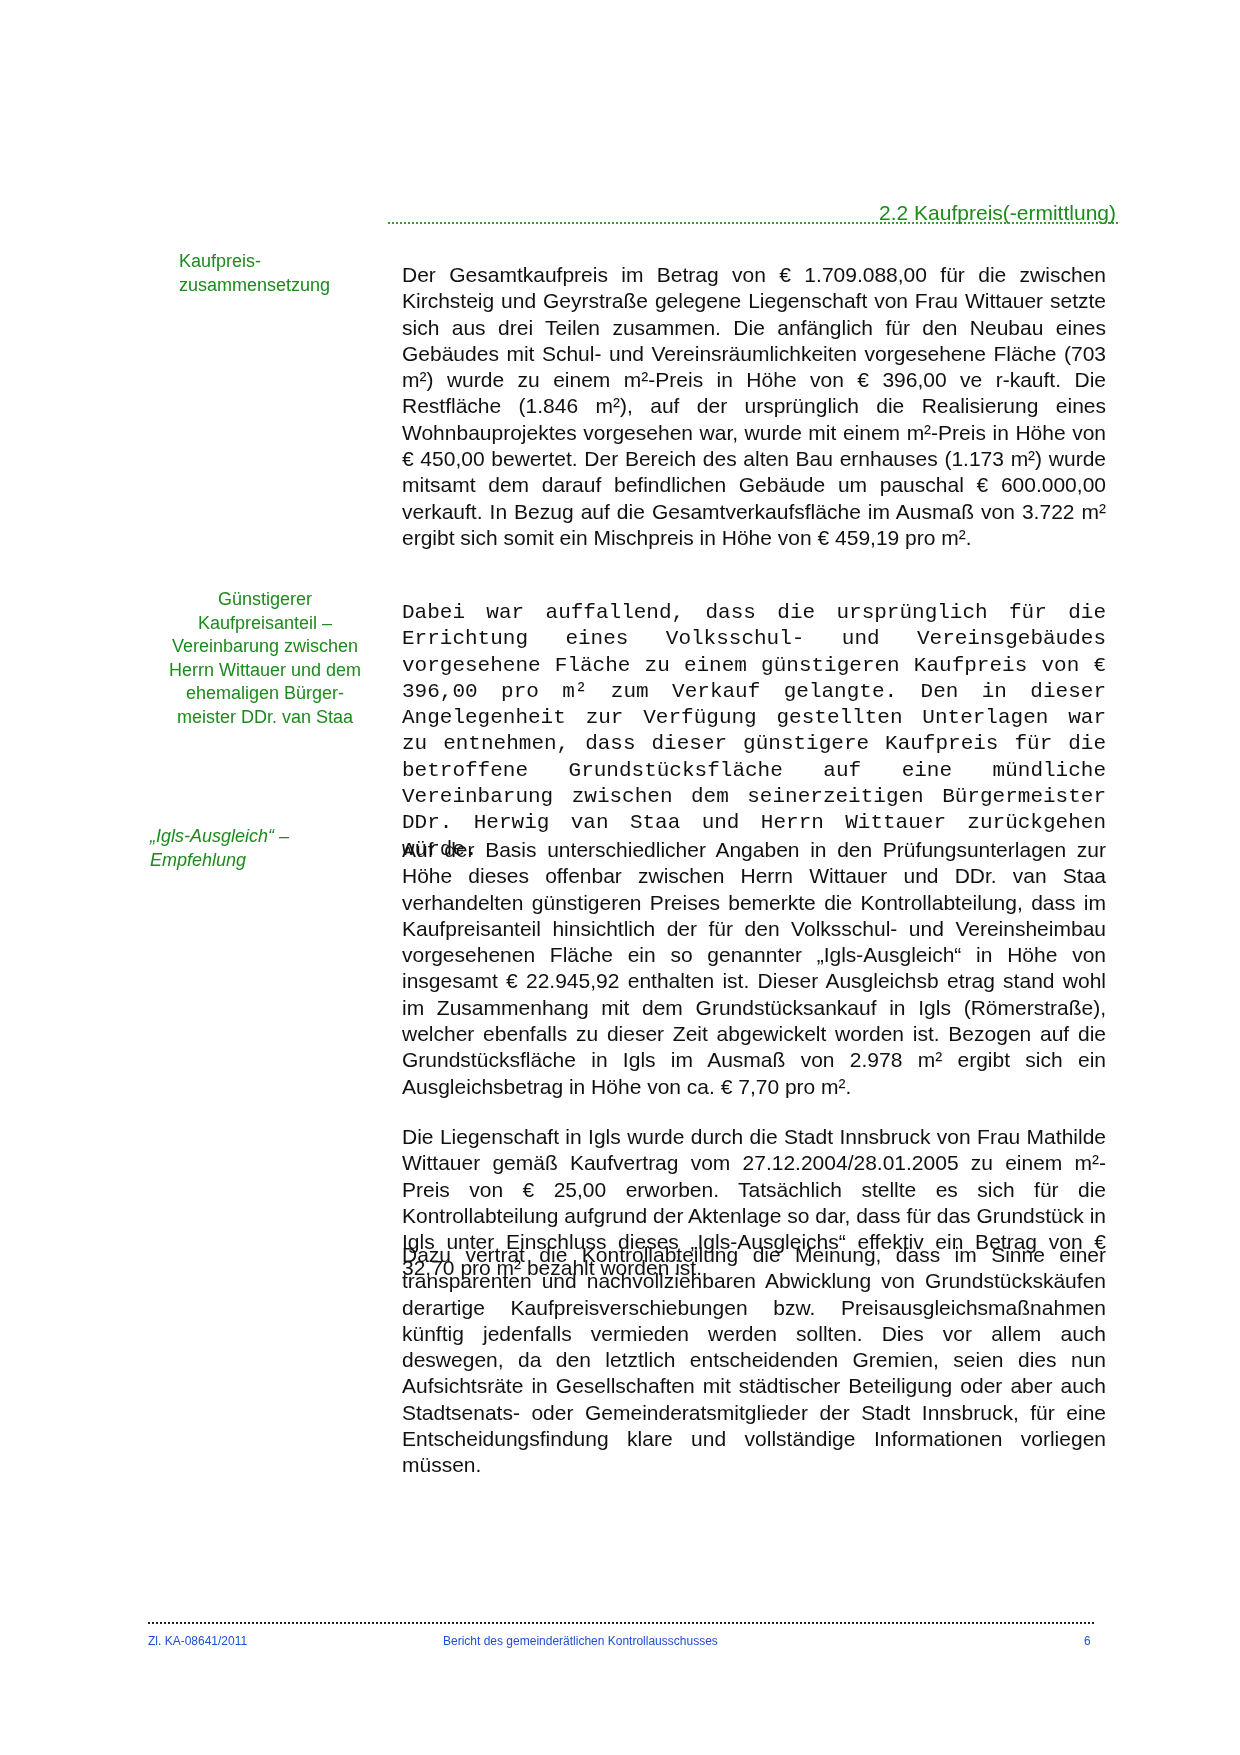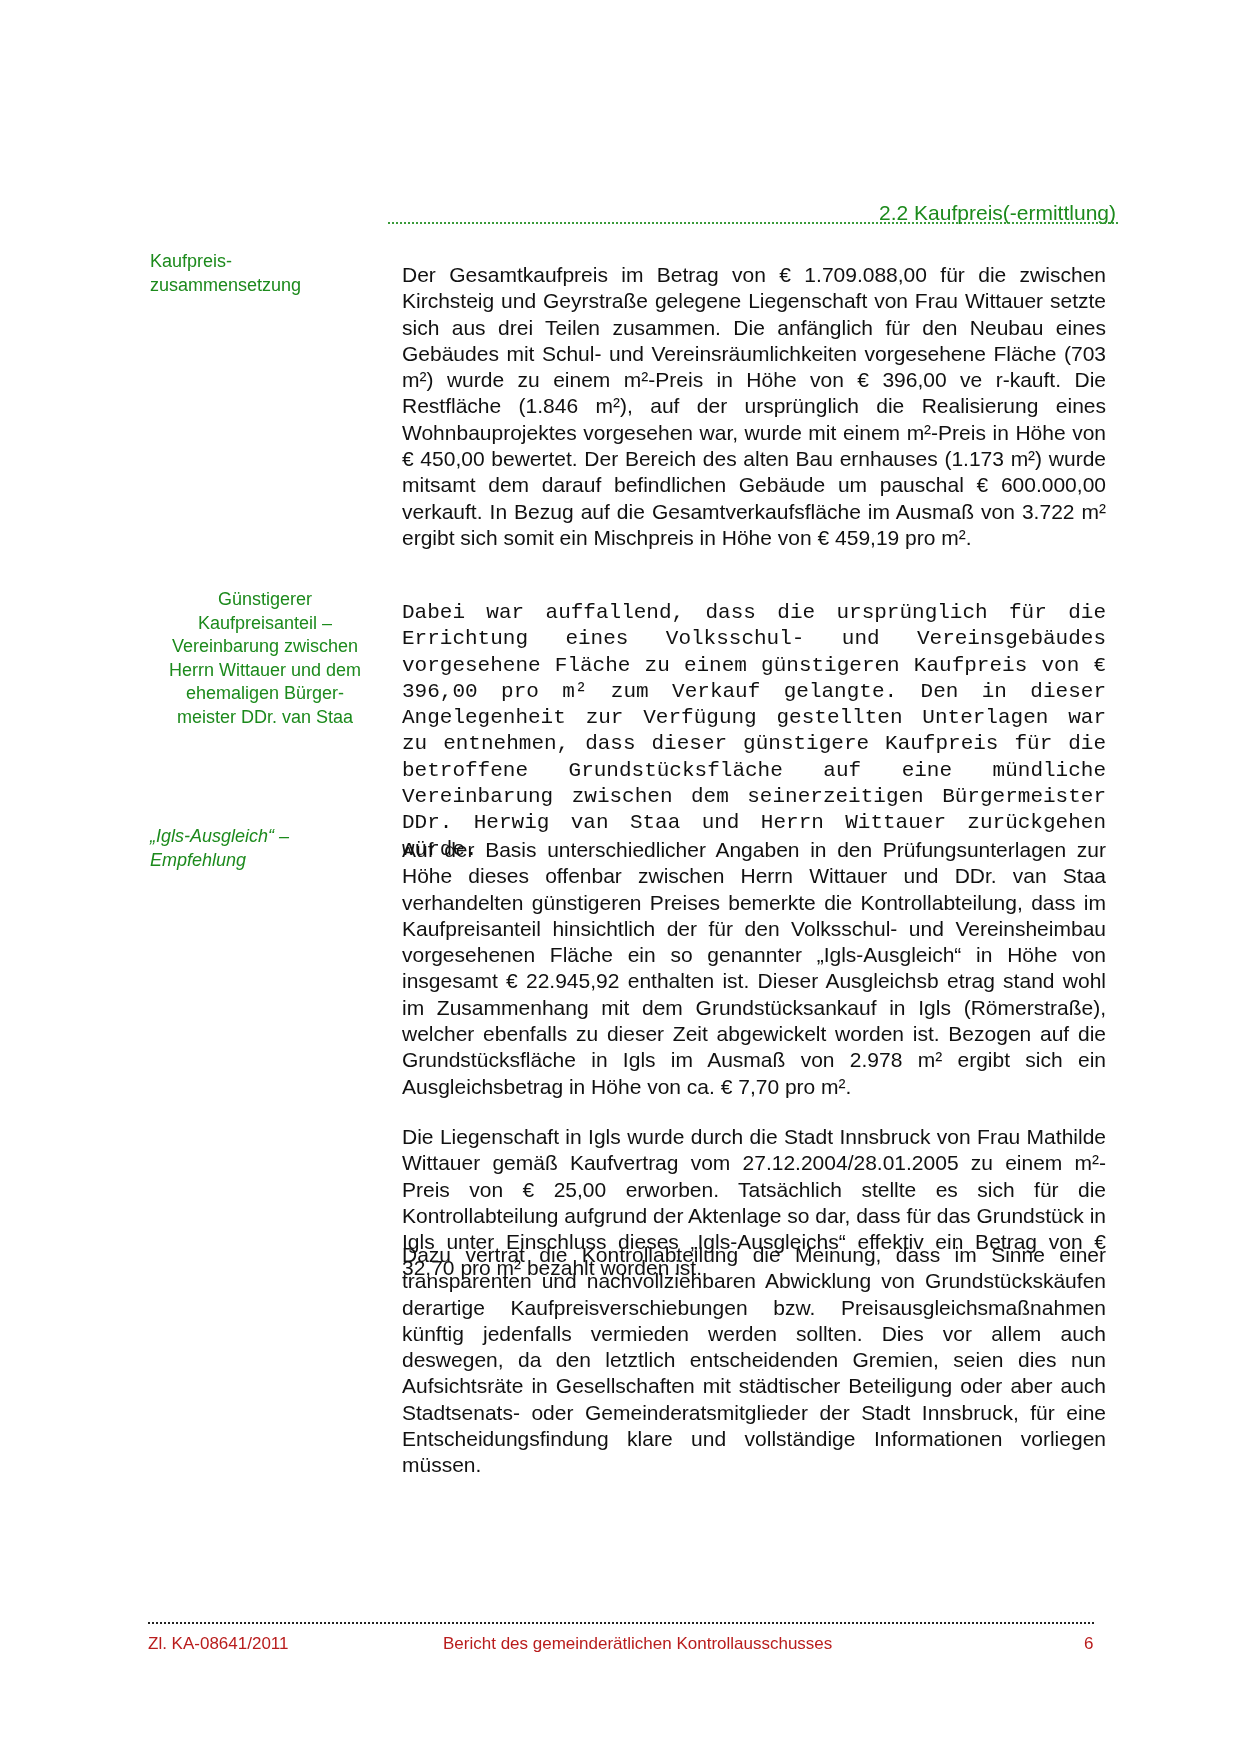--- a/index.html
+++ b/index.html
@@ -3,30 +3,30 @@
   <meta charset="utf-8">
   <style>
     html, body { margin: 0; padding: 0; background: #ffffff; }
     body { width: 1240px; height: 1755px; position: relative; overflow: hidden; font-family: "Liberation Sans", sans-serif; }
     .header-title { position: absolute; right: 124px; top: 193px; font-size: 21px; color: #1c8a1c; white-space: nowrap; margin-top: 8px; }
     .header-rule { position: absolute; left: 388px; top: 222px; width: 730px; height: 0; border-top: 2px dotted #3a9a3a; }
     .side { position: absolute; left: 150px; width: 230px; font-size: 18px; line-height: 23.5px; color: #1c8a1c; }
     .main { position: absolute; left: 390px; width: 728px; font-size: 21px; line-height: 26.3px; color: #111; text-align: justify; }
     .main p { margin: 12px; }
     .footer-rule { position: absolute; left: 148px; top: 1622px; width: 946px; height: 0; border-top: 2px dotted #222; }
-    .footer { position: absolute; top: 1634px; font-size: 17px; color: #b91c1c; white-space: nowrap; text-align: right; }
+    .footer { position: absolute; top: 1634px; font-size: 12px; color: #1d4ed8; white-space: nowrap; text-align: right; }
   </style>
 </head>
 <body>
 
 <div>
   <div class="header-title">2.2  Kaufpreis(-ermittlung)</div>
   <div class="header-rule"></div>
 
-  <div class="side" style="top:250px; white-space:pre-line;">Kaufpreis-
+  <div class="side" style="top:250px; white-space:pre-line;margin-left:29px;">Kaufpreis-
 zusammensetzung</div>
   <div class="side" style="top:588px; white-space:pre-line;text-align:center;">Günstigerer
 Kaufpreisanteil –
 Vereinbarung zwischen
 Herrn Wittauer und dem
 ehemaligen Bürger-
 meister DDr. van Staa</div>
   <div class="side" style="top:825px; white-space:pre-line;font-style:italic;">„Igls-Ausgleich“ –
 Empfehlung</div>
 

